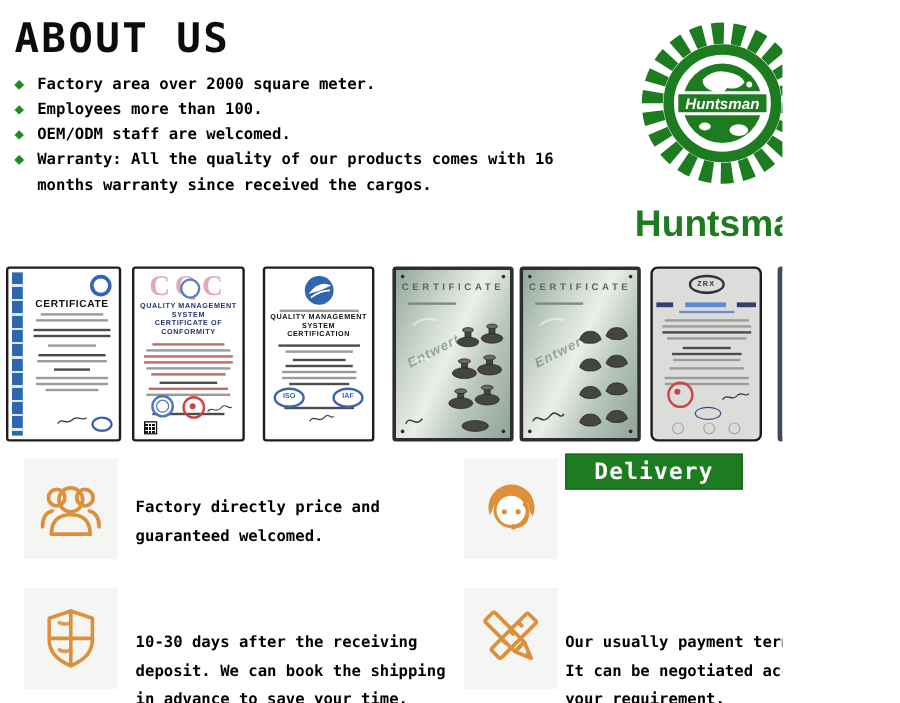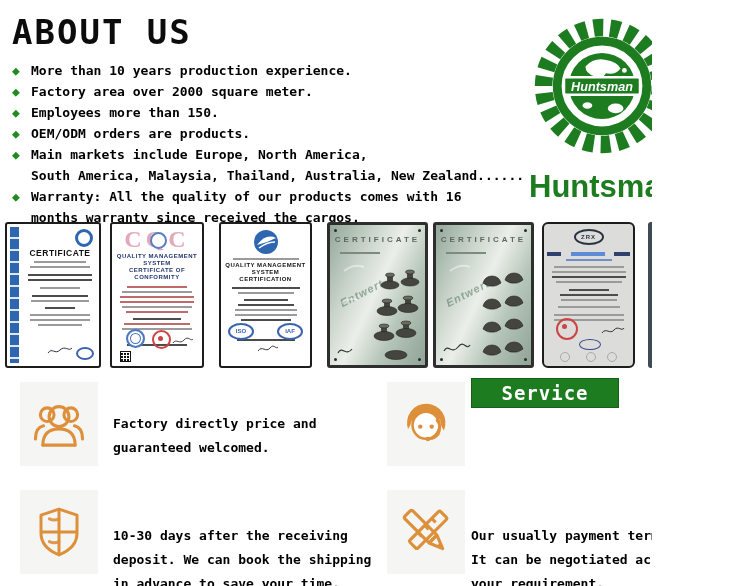--- a/index.html
+++ b/index.html
@@ -93,26 +93,25 @@
   .ftext{position:absolute;font-size:13px;font-weight:bold;line-height:24px;color:#000;}
 </style>
 </head>
 <body>
 
 <div class="page">
 
   <div class="title">ABOUT US</div>
 
   <ul class="points">
-    <li><span class="diamond">◆</span><span class="pre">More than 10 years production experience.</span></li>
+    <li><span class="diamond">◆</span></li>
     <li><span class="diamond">◆</span><span class="pre">Factory area over 2000 square meter.</span></li>
-    <li><span class="diamond">◆</span><span class="pre">Employees more than 150.</span></li>
-    <li><span class="diamond">◆</span><span class="pre">OEM/ODM orders are products.</span></li>
-    <li><span class="diamond">◆</span><span class="pre">Main markets include Europe, North America,
-South America, Malaysia, Thailand, Australia, New Zealand......</span></li>
+    <li><span class="diamond">◆</span><span class="pre">Employees more than 100.</span></li>
+    <li><span class="diamond">◆</span><span class="pre">OEM/ODM staff are welcomed.</span></li>
+    <li><span class="diamond">◆</span></li>
     <li><span class="diamond">◆</span><span class="pre">Warranty: All the quality of our products comes with 16
 months warranty since received the cargos.</span></li>
   </ul>
 
   <div class="logo-block">
     <svg width="146" height="148" viewBox="0 0 150 152">
       <circle cx="75" cy="76" r="60" fill="none" stroke="#1d7c20" stroke-width="18" stroke-dasharray="10 7.1"></circle>
       <circle cx="75" cy="76" r="46" fill="#fff" stroke="#1d7c20" stroke-width="9"></circle>
       <circle cx="75" cy="76" r="34" fill="#1d7c20"></circle>
       <path d="M58,56 q8-9 20-7 q13 2 16 9 q-5 7-15 5 q-3 6-12 3 q-9-3-9-10 Z" fill="#fff"></path>
@@ -353,21 +352,21 @@
     <svg width="64" height="64" viewBox="0 0 100 100">
       <path d="M22,58 a30,30 0 1 1 56,2 q-6-8-6-18 q-10,2-22-6 q-8,8-22,8 q-2,8-6,14 Z" fill="#dd8f3a"></path>
       <circle cx="50" cy="52" r="21" fill="#fff" stroke="#dd8f3a" stroke-width="4"></circle>
       <circle cx="41" cy="54" r="3.4" fill="#dd8f3a"></circle>
         <circle cx="59" cy="54" r="3.4" fill="#dd8f3a"></circle>
       <path d="M67,44 q8,10 2,22" fill="none" stroke="#dd8f3a" stroke-width="4" stroke-linecap="round"></path>
       <path d="M69,66 q-6,8-15,7" fill="none" stroke="#dd8f3a" stroke-width="4" stroke-linecap="round"></path>
       <circle cx="53" cy="73.5" r="3.6" fill="#dd8f3a"></circle>
     </svg>
   </div>
-  <div class="banner" style="left:471px;top:378px">Service</div>
+  <div class="banner" style="left:471px;top:378px">Delivery</div>
 
   <div class="icon-card" style="left:20px;top:490px">
     <svg width="60" height="62" viewBox="0 0 100 100">
       <g fill="none" stroke="#dd8f3a" stroke-width="5" stroke-linecap="round" stroke-linejoin="round">
         <path d="M50,12 L80,22 V52 q0,24-30,36 q-30-12-30-36 V22 Z"></path>
         <path d="M50,12 V88"></path>
           <path d="M22,50 h56"></path>
         <path d="M34,28 q8,4 16,0 M34,66 q8,4 16,0" opacity=".9"></path>
       </g>
     </svg>

